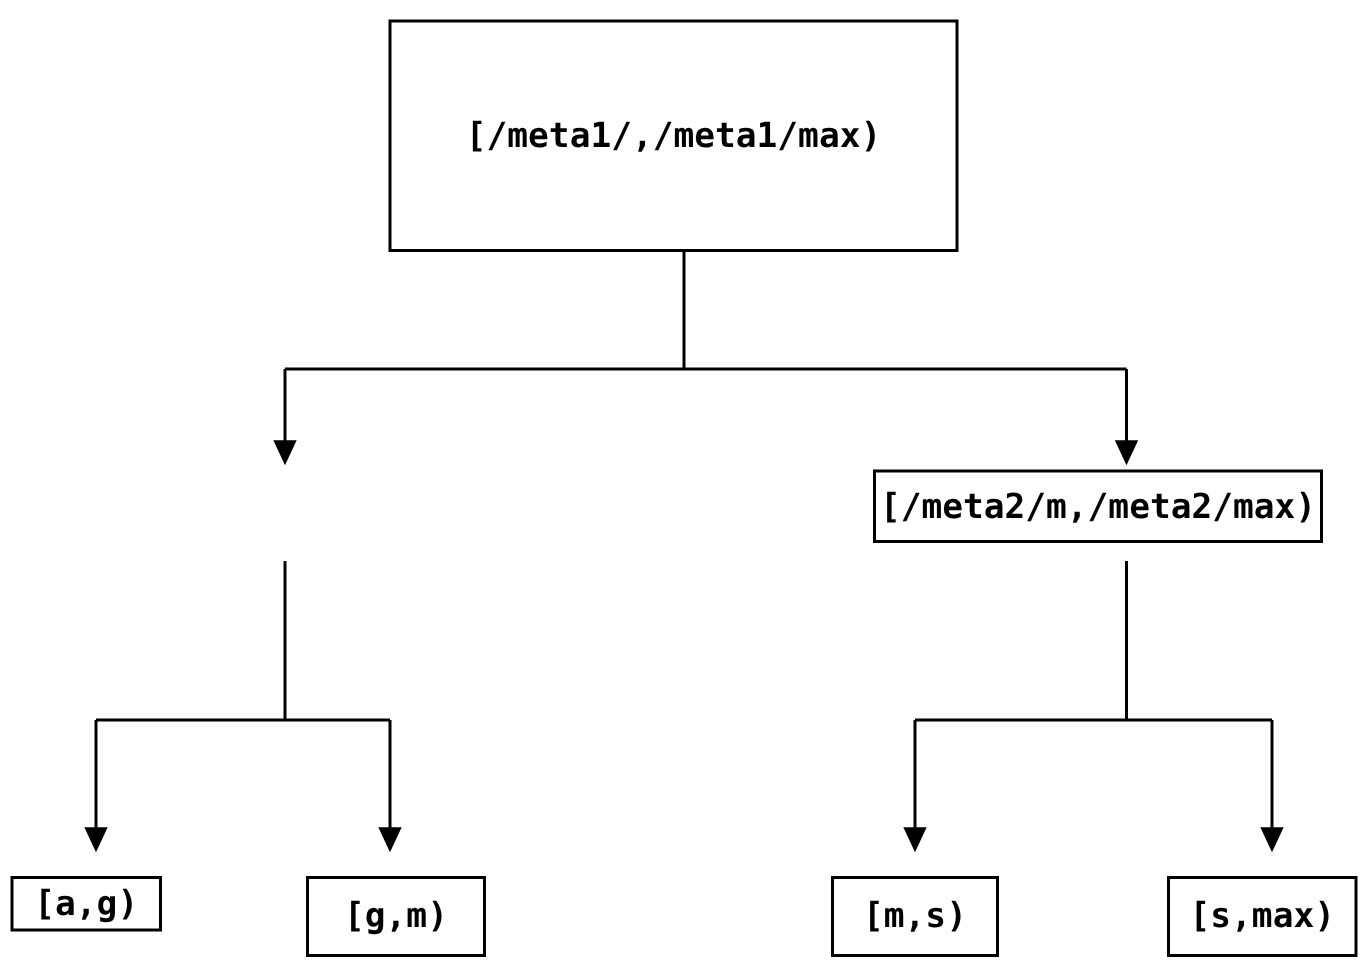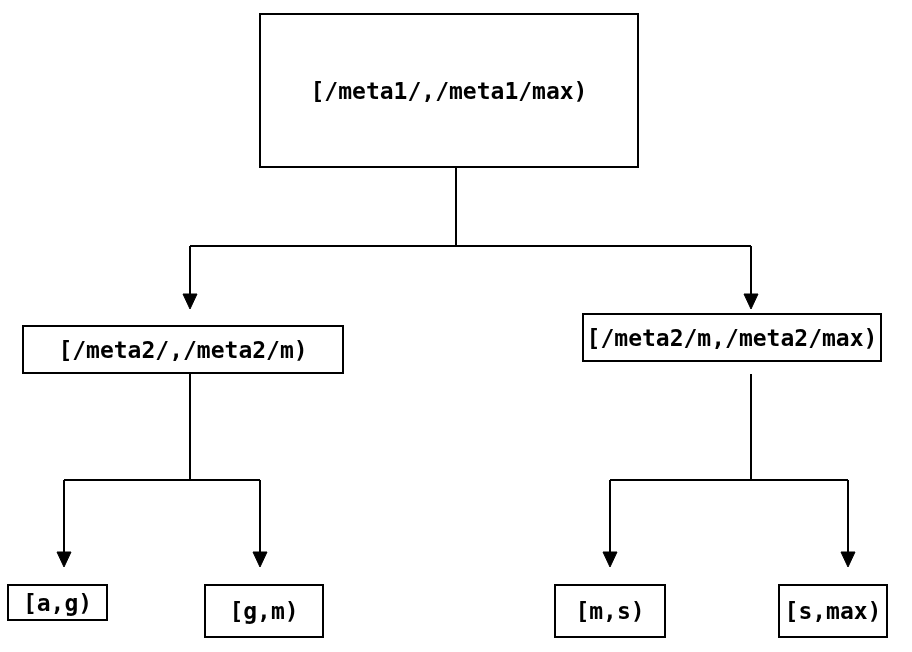--- a/index.html
+++ b/index.html
@@ -46,21 +46,21 @@
     color: #000000;
     white-space: nowrap;
     letter-spacing: 0;
   }
   .node-root      { left: 259px; top: 13px;  width: 380px; height: 155px; }
   .node-left      { left: 22px;  top: 325px; width: 322px; height: 49px; }
   .node-right     { left: 582px; top: 313px; width: 300px; height: 49px; }
   .node-leaf-ag   { left: 7px;   top: 584px; width: 101px; height: 37px; text-align: right; }
   .node-leaf-gm   { left: 204px; top: 584px; width: 120px; height: 54px; }
   .node-leaf-ms   { left: 554px; top: 584px; width: 112px; height: 54px; }
-  .node-leaf-smax { left: 778px; top: 584px; width: 110px; height: 54px; }
+  .node-leaf-smax { left: 778px; top: 584px; width: 127px; height: 54px; }
 </style>
 </head>
 <body>
 
 <div class="canvas">
 
   <svg class="edges-layer" viewBox="0 0 912 652" xmlns="http://www.w3.org/2000/svg">
 
     <g>
       <path d="M456 168 V246"></path>
@@ -85,21 +85,20 @@
       <path d="M610 480 H848"></path>
       <path d="M610 480 V552"></path>
       <path d="M848 480 V552"></path>
       <polygon points="603,552 617,552 610,567"></polygon>
       <polygon points="841,552 855,552 848,567"></polygon>
     </g>
   </svg>
 
   <div class="node node-root">[/meta1/,/meta1/max)</div>
 
-  <div class="node node-left">[/meta2/,/meta2/m)</div>
 
   <div class="node node-right">[/meta2/m,/meta2/max)</div>
 
   <div class="node node-leaf-ag">[a,g)</div>
 
   <div class="node node-leaf-gm">[g,m)</div>
 
   <div class="node node-leaf-ms">[m,s)</div>
 
   <div class="node node-leaf-smax">[s,max)</div>

